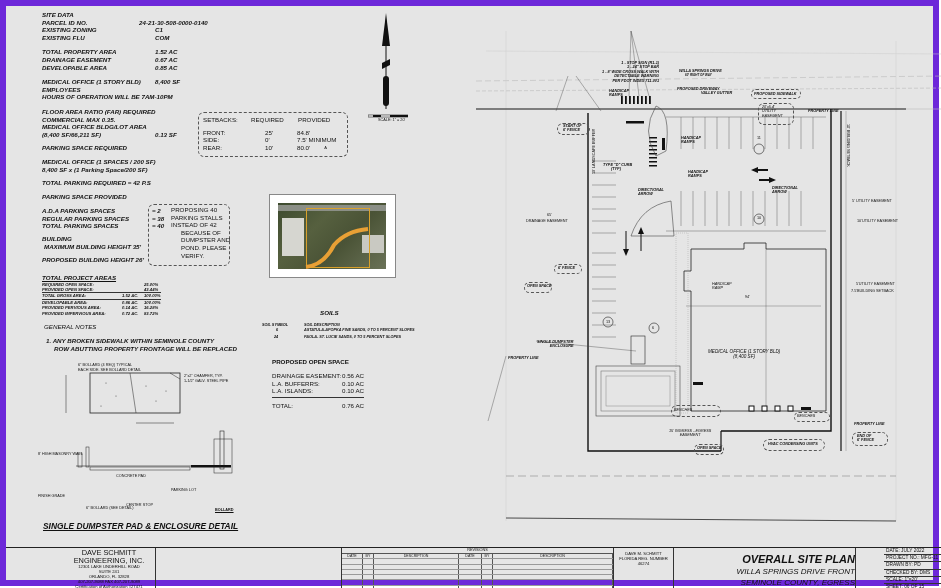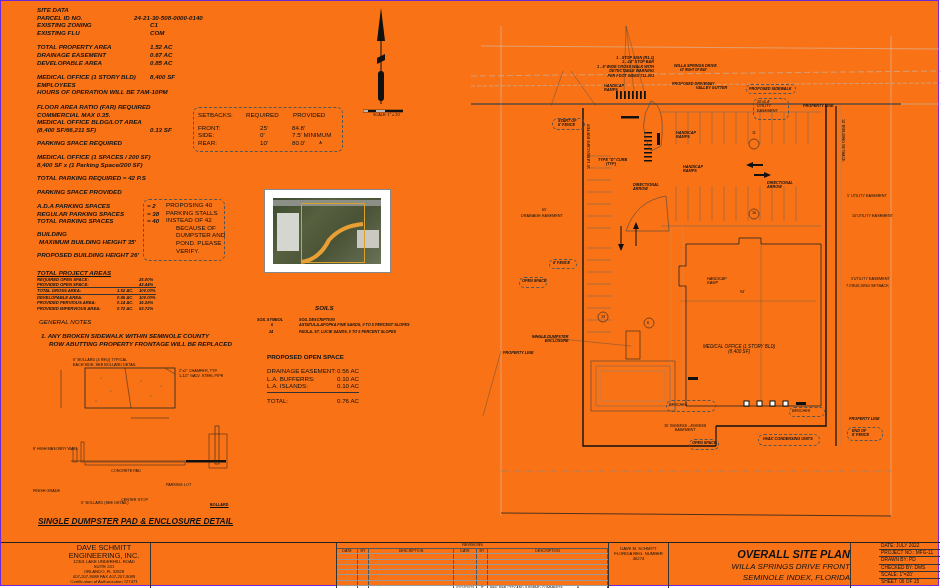--- a/index.html
+++ b/index.html
@@ -1,17 +1,17 @@
 <!DOCTYPE html>
 <html><head>
 <meta charset="utf-8">
 <style>
   html,body{margin:0;padding:0;background:#fff;}
   body{width:941px;height:588px;position:relative;overflow:hidden;font-family:"Liberation Sans",sans-serif;color:#111;}
-  .sheet{position:absolute;left:0;top:0;width:939px;height:586px;border:1px solid #6d28d9;box-sizing:border-box;background:#f97316;}
+  .sheet{position:absolute;left:0;top:0;width:939px;height:586px;border:6px solid #6d28d9;box-sizing:border-box;background:#e5e5e5;}
   .abs{position:absolute;}
   .it{font-style:italic;font-weight:bold;}
   .t7{font-size:6.2px;line-height:7.6px;white-space:nowrap;}
   .t6{font-size:5px;line-height:6px;white-space:nowrap;}
   .t4{font-size:3.8px;line-height:4.5px;white-space:nowrap;}
   .cloud{position:absolute;border:1px dashed #555;border-radius:6px;box-sizing:border-box;}
   .row{display:flex;}
   .tb{position:absolute;left:0;top:541px;width:939px;height:45px;border-top:1.5px solid #222;}
   .cell{position:absolute;top:0;height:45px;border-right:1px solid #333;box-sizing:border-box;}
   .revtbl{position:absolute;width:100%;font-size:3.6px;border-collapse:collapse;}
@@ -595,21 +595,21 @@
         </table>
     </div>
     <div class="cell" style="left:608px;width:60px;text-align:center;font-size:4.2px;line-height:4.8px;padding-top:4px">
       <div>DAVE M. SCHMITT</div>
       <div>FLORIDA REG. NUMBER</div>
       <div>46274</div>
     </div>
     <div class="cell" style="left:640px;width:210px;text-align:right;">
       <div class="it" style="font-size:11px;line-height:13px;margin-top:5px">OVERALL SITE PLAN</div>
       <div style="font-style:italic;font-size:8px;line-height:11px">WILLA SPRINGS DRIVE FRONT</div>
-      <div style="font-style:italic;font-size:8px;line-height:11px">SEMINOLE INDEX, FLORIDA</div>
+      <div style="font-style:italic;font-size:8px;line-height:11px">SEMINOLE COUNTY, EGRESS</div>
     </div>
     <div class="cell info" style="left:878px;width:61px;border-right:none;">
       <div>DATE: JULY 2022</div>
       <div>PROJECT NO.:  MFG-11</div>
       <div>DRAWN BY:  PD</div>
       <div>CHECKED BY: DMS</div>
       <div>SCALE: 1"=20'</div>
       <div style="border-bottom:none">SHEET: 06 OF 15</div>
     </div>
   </div>

